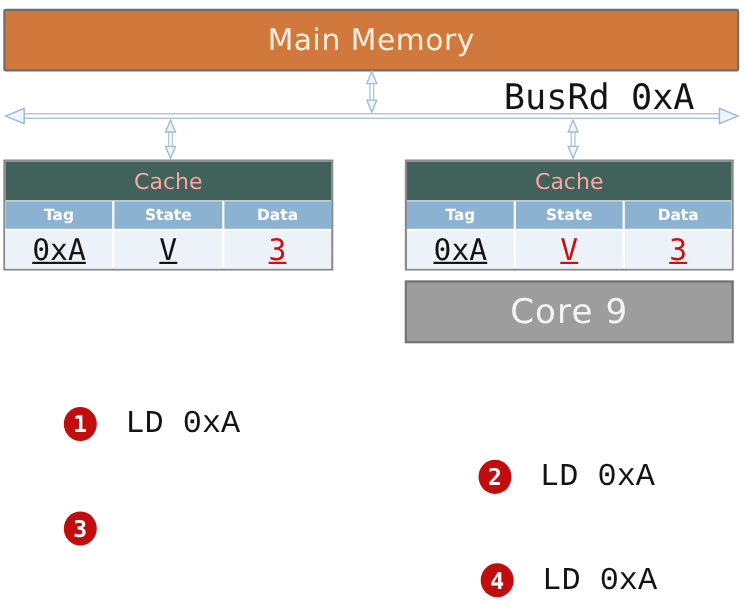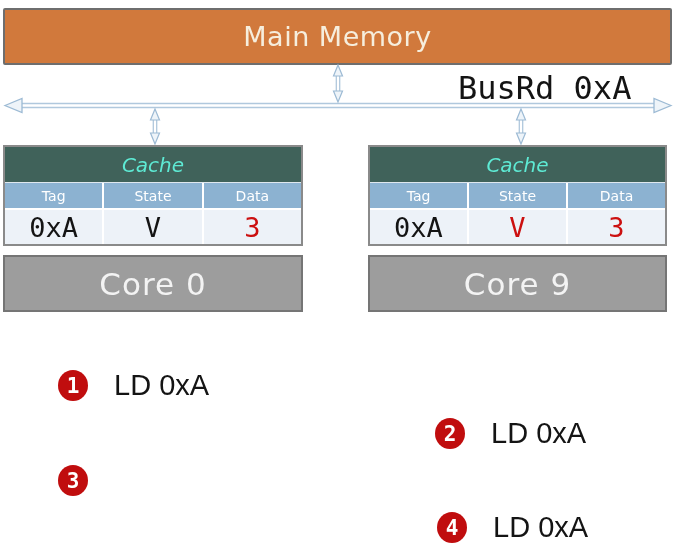--- a/index.html
+++ b/index.html
@@ -27,35 +27,35 @@
   }
 
   
   .cache-block {
     position:absolute; top:145px; width:296px;
     border:2px solid #8a8a8a; background:#ffffff;
   }
   #cache-0 { left:3px; }
   #cache-1 { left:368px; width:295px; }
   .cache-title {
-    height:35px; background:#40625a; color:#5eead4;
+    height:35px; background:#40625a; color:#fca5a5;
     display:flex; align-items:center; justify-content:center;
-    font-size:20px; border-bottom:1px solid #dfe7ee;font-style:italic;
+    font-size:20px; border-bottom:1px solid #dfe7ee;
   }
   .cache-cols, .cache-vals {
     display:grid; grid-template-columns:1fr 1fr 1fr; gap:2px; background:#ffffff;
   }
   .cache-cols { border-bottom:2px solid #ffffff; }
   .col-head {
-    background:#8cb2d1; color:#ffffff; font-size:14px; font-weight:normal;
+    background:#8cb2d1; color:#ffffff; font-size:14px; font-weight:bold;
     height:25px; display:flex; align-items:center; justify-content:center;
   }
   .val-cell {
     background:#edf2f8; color:#141414; font-size:27px;
-    height:34px; display:flex; align-items:center; justify-content:center;
+    height:34px; display:flex; align-items:center; justify-content:center;text-decoration:underline;
   }
   .red-text { color:#cc1010; }
 
   
   .core-box {
     position:absolute; top:255px; width:296px; height:53px;
     background:#9d9d9d; border:2px solid #757575;
     display:flex; align-items:center; justify-content:center;
     color:#f3f3f3; font-size:31px; letter-spacing:1px;
   }
@@ -64,21 +64,21 @@
 
   
   .op { position:absolute; display:flex; align-items:center; gap:26px; }
   .op-num {
     width:30px; height:31px; border-radius:50%;
     background:#c00d0e; color:#ffffff;
     display:flex; align-items:center; justify-content:center;
     font-family:"DejaVu Sans Mono", monospace; font-size:21px; font-weight:bold;
   }
   .op-text {
-    font-family:Liberation Sans, sans-serif; font-size:29px; color:#141414;
+    font-family:Liberation Mono, monospace; font-size:29px; color:#141414;
     white-space:pre;
   }
 </style>
 </head>
 <body>
 
 <div id="stage">
 
   <div id="main-memory">
     <span>Main Memory</span>
@@ -138,23 +138,20 @@
       <div class="col-head">State</div>
       <div class="col-head">Data</div>
     </div>
     <div class="cache-vals">
       <div class="val-cell mono">0xA</div>
       <div class="val-cell mono red-text">V</div>
       <div class="val-cell mono red-text">3</div>
     </div>
   </div>
 
-  <div id="core-0" class="core-box">
-    <span>Core 0</span>
-  </div>
   <div id="core-1" class="core-box">
     <span>Core 9</span>
   </div>
 
   <div class="op" style="left:58px; top:369px;">
     <div class="op-num">1</div>
     <div class="op-text">LD 0xA</div>
   </div>
   <div class="op" style="left:435px; top:417px;">
     <div class="op-num">2</div>

